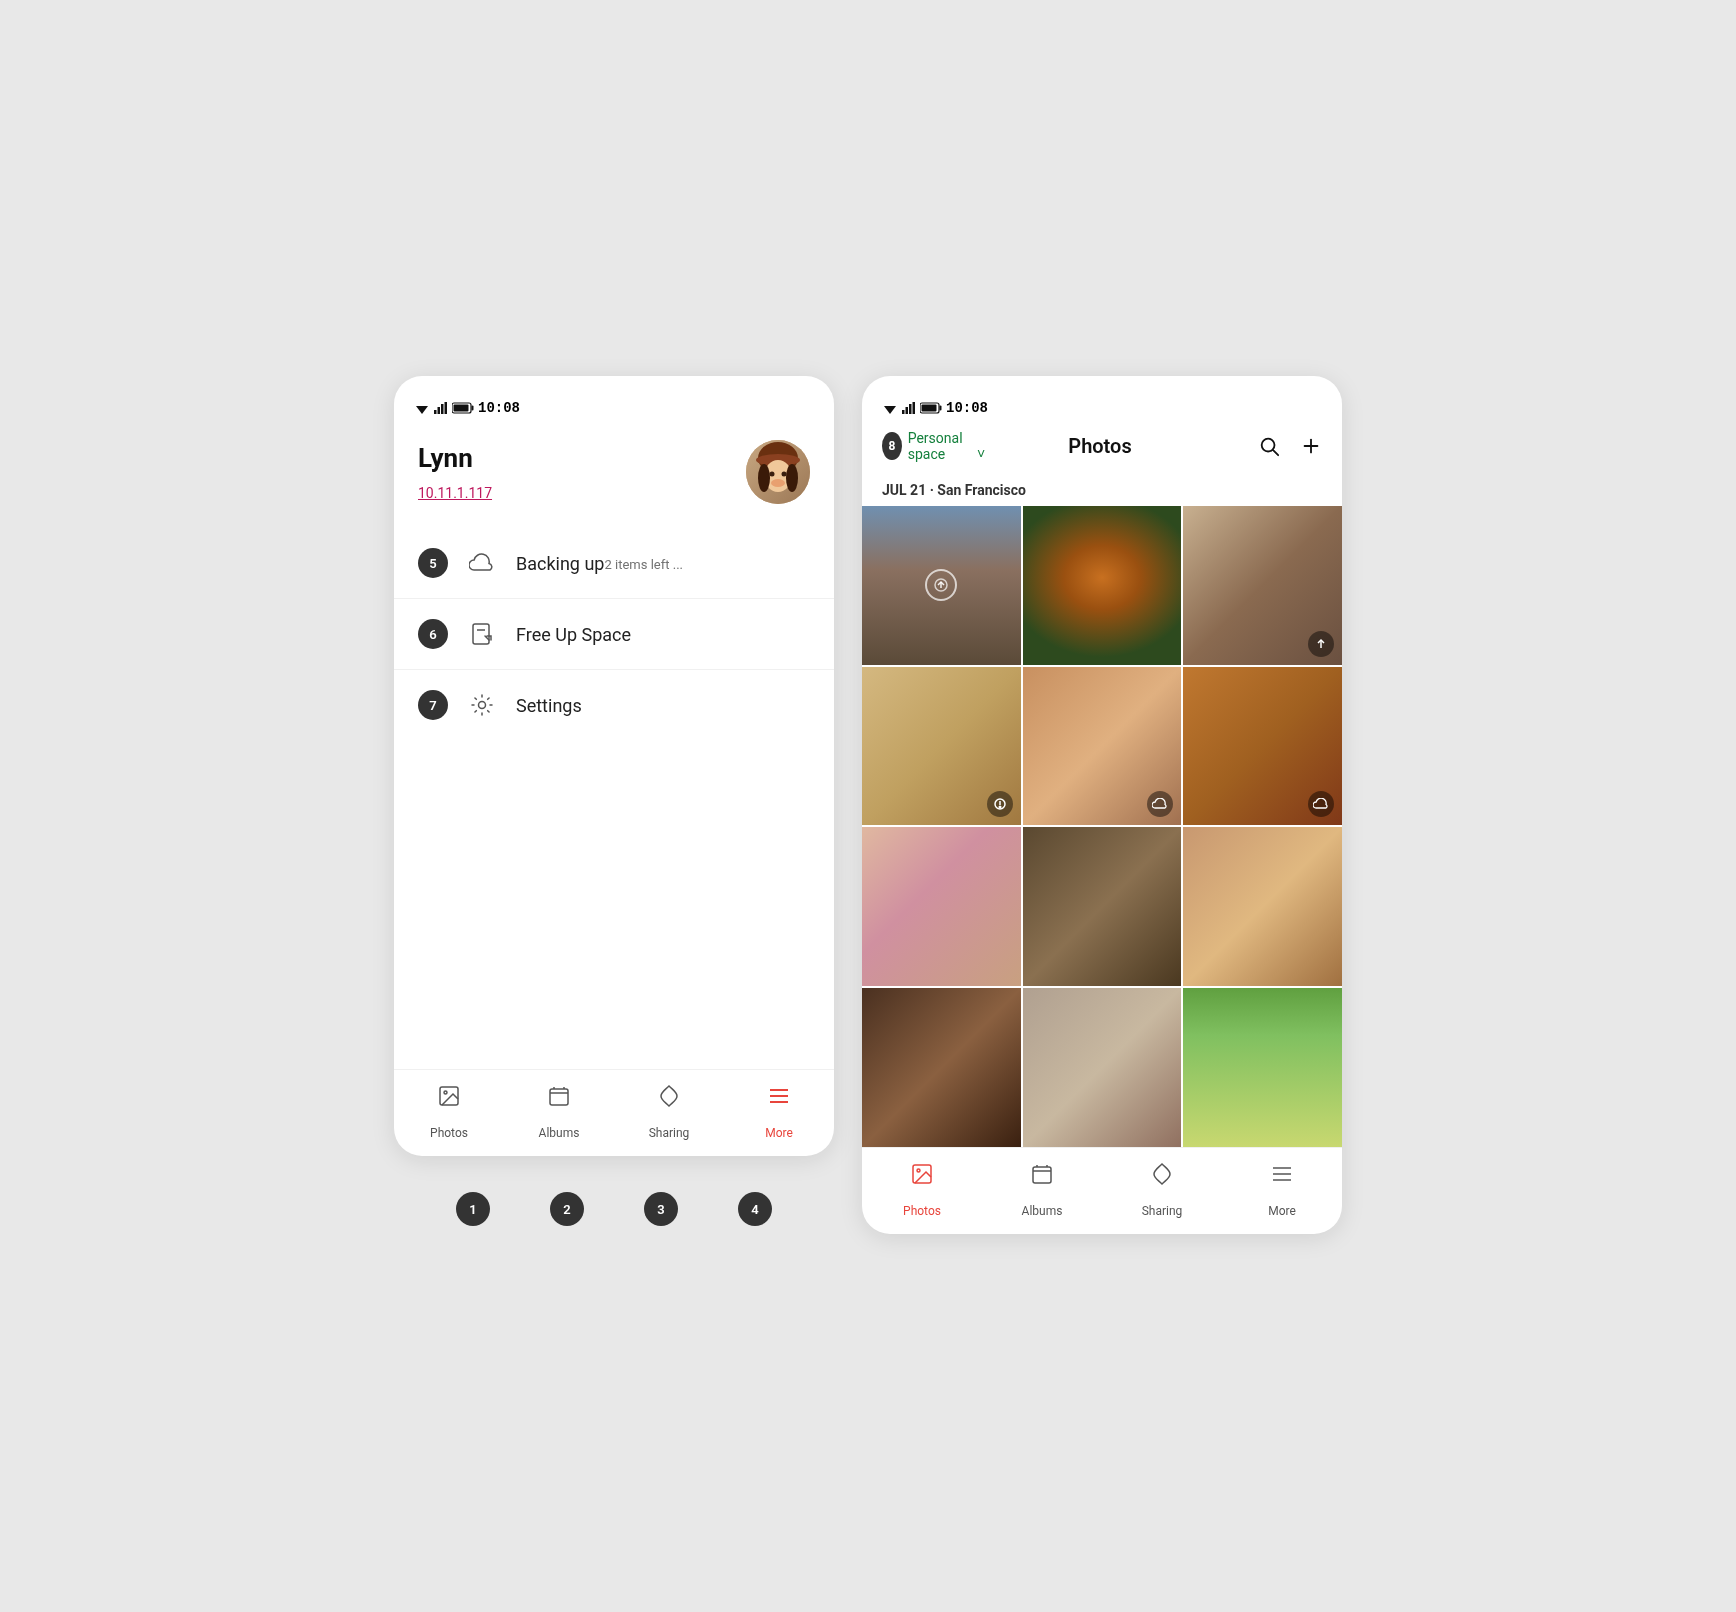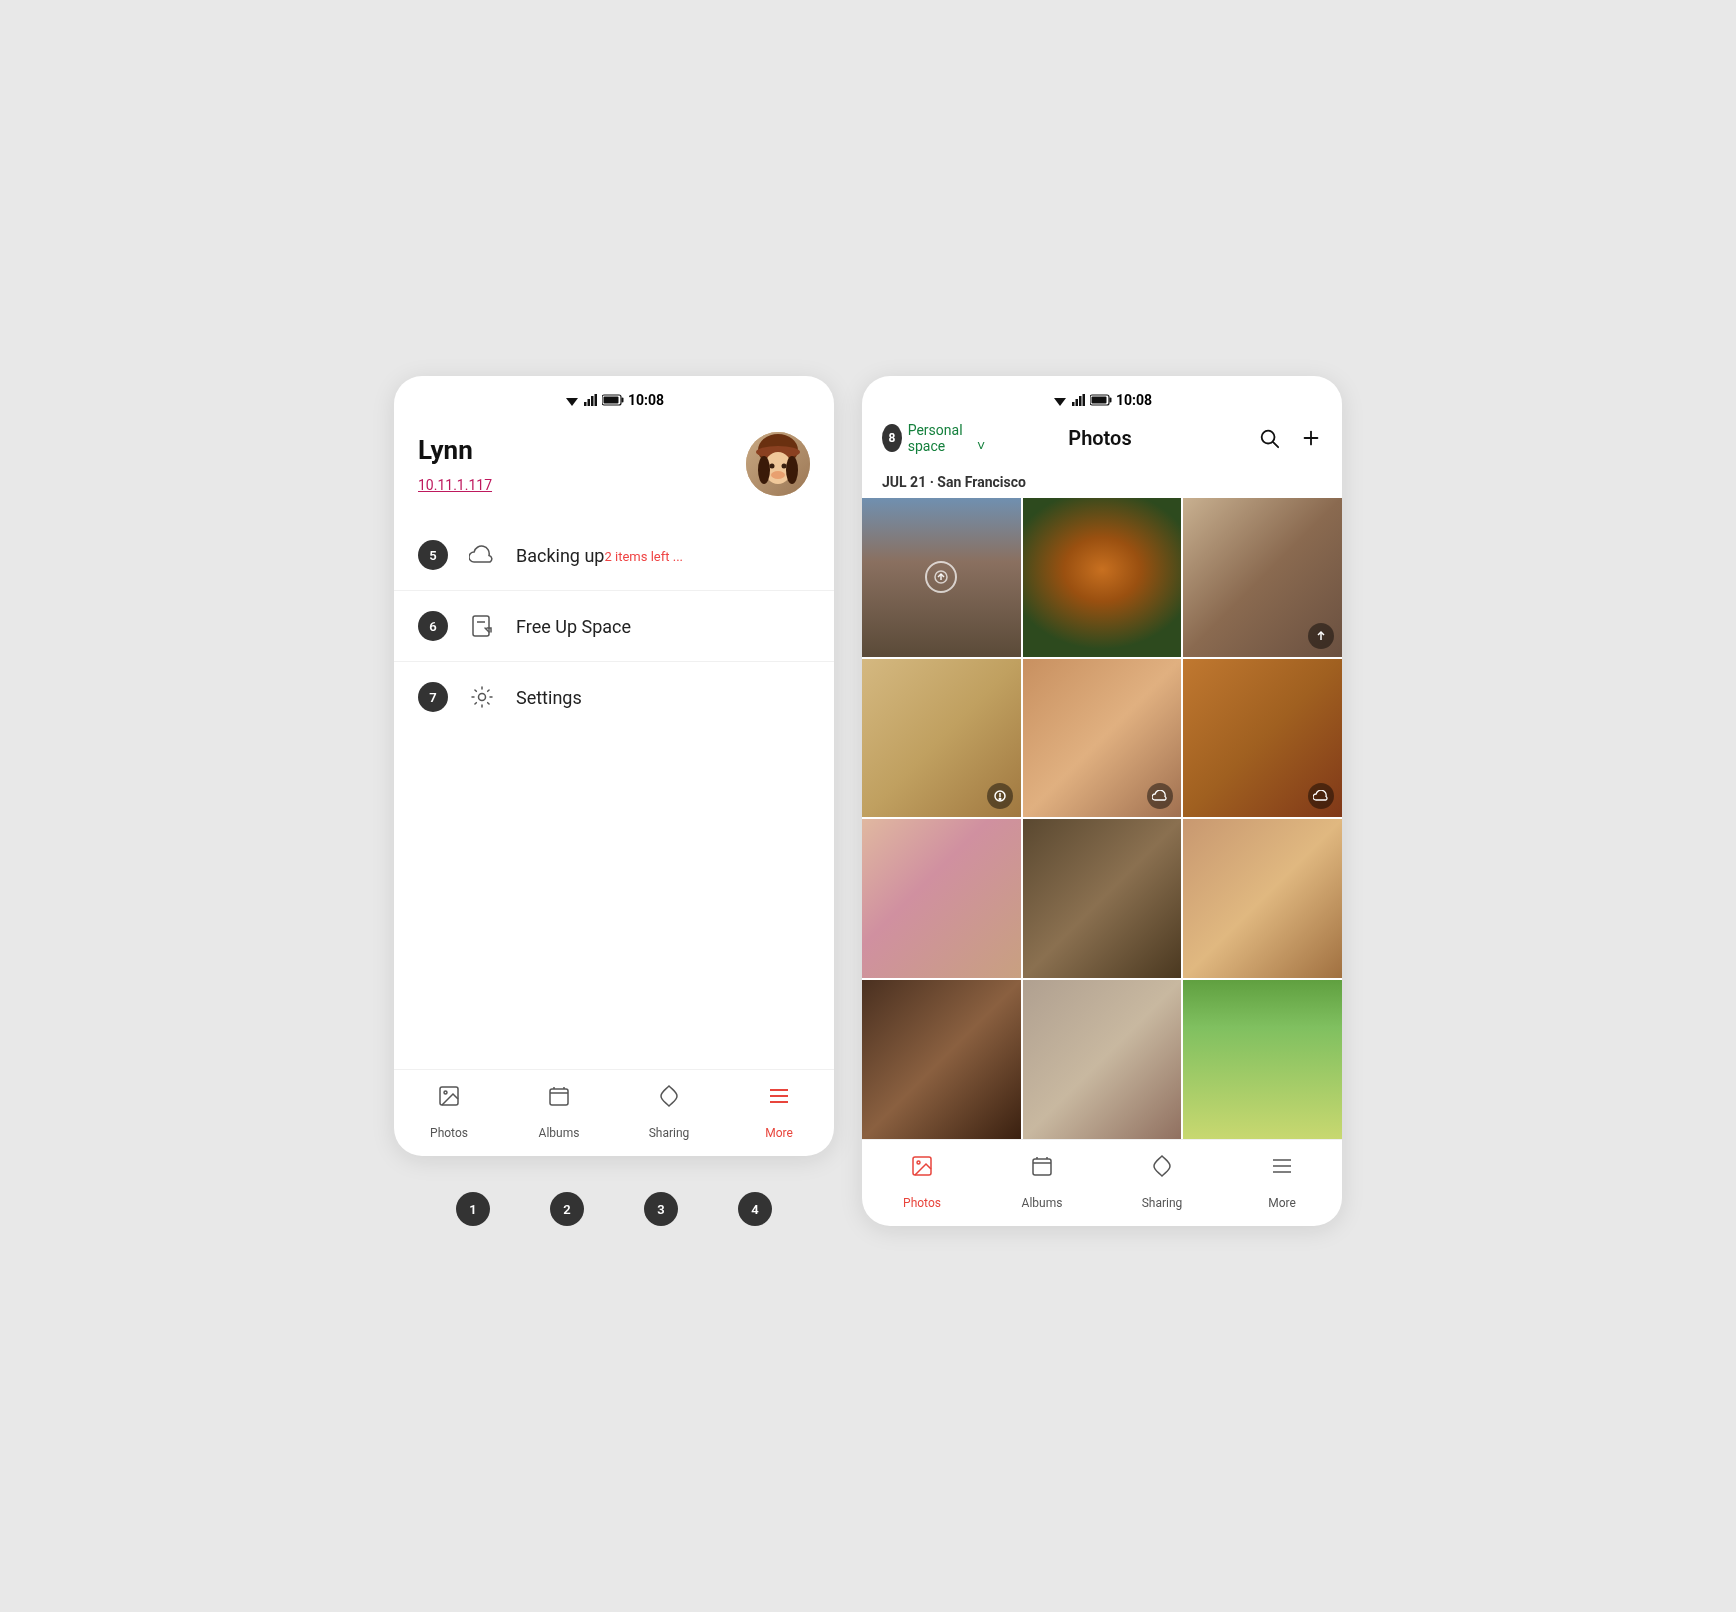--- a/index.html
+++ b/index.html
@@ -25,26 +25,27 @@
     
     .left-phone {
       width: 440px;
       min-height: 780px;
       display: flex;
       flex-direction: column;
     }
 
     .status-bar {
       display: flex;
-      justify-content: center;
-      align-items: center;
-      padding: 16px 20px 6px;
+      justify-content: flex-start;
+      align-items: center;
+      padding: 24px 20px 6px;
       font-size: 13px;
       font-weight: 600;
       gap: 6px;
+      font-family: Liberation Mono, monospace;
     }
     .status-icons {
       display: flex;
       align-items: center;
       gap: 4px;
     }
     .time { font-size: 14px; font-weight: 700; }
 
     .profile-section {
       display: flex;
@@ -88,21 +89,21 @@
     .menu-item-icon {
       width: 28px;
       height: 28px;
       display: flex;
       align-items: center;
       justify-content: center;
       flex-shrink: 0;
     }
     .menu-item-content { display: flex; flex-direction: row; }
     .menu-item-title { font-size: 18px; color: #222; font-weight: 400; }
-    .menu-item-subtitle { font-size: 13px; color: #ef4444; margin-top: 4px; }
+    .menu-item-subtitle { font-size: 13px; color: #737373; margin-top: 4px; }
 
     .circle-badge {
       width: 30px;
       height: 30px;
       border-radius: 50%;
       background: #333;
       color: #fff;
       font-size: 13px;
       font-weight: 600;
       display: flex;

